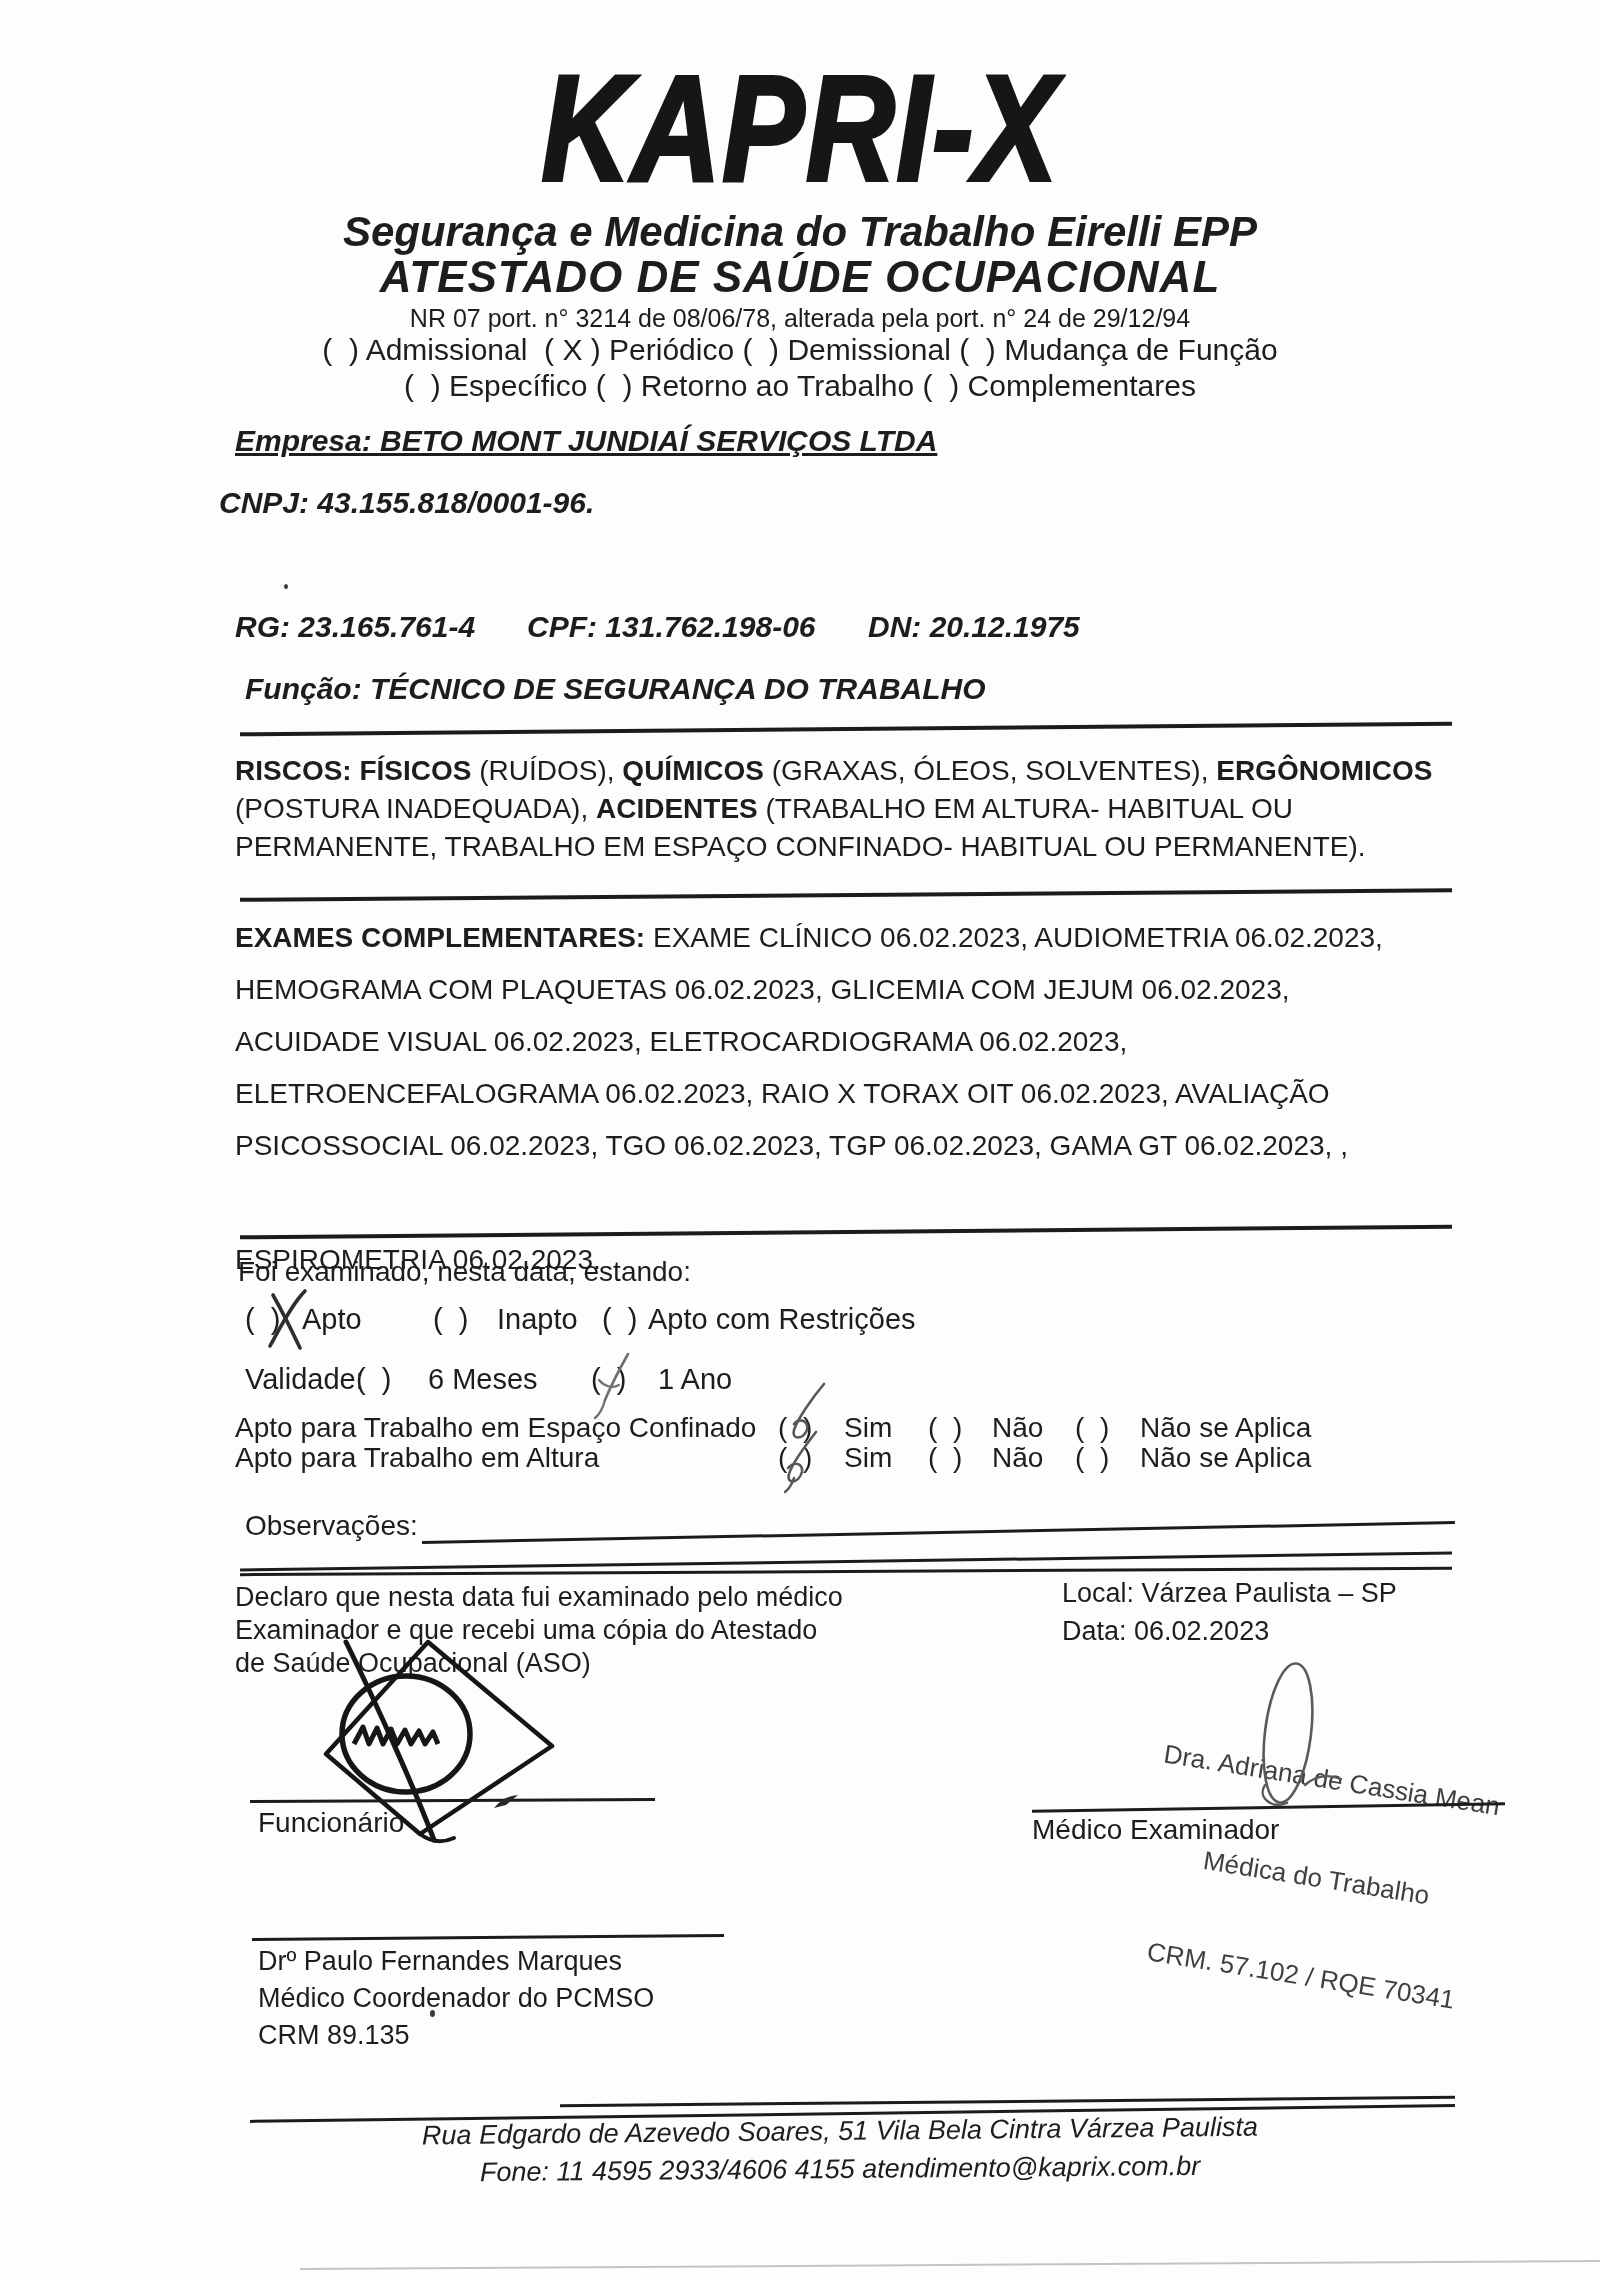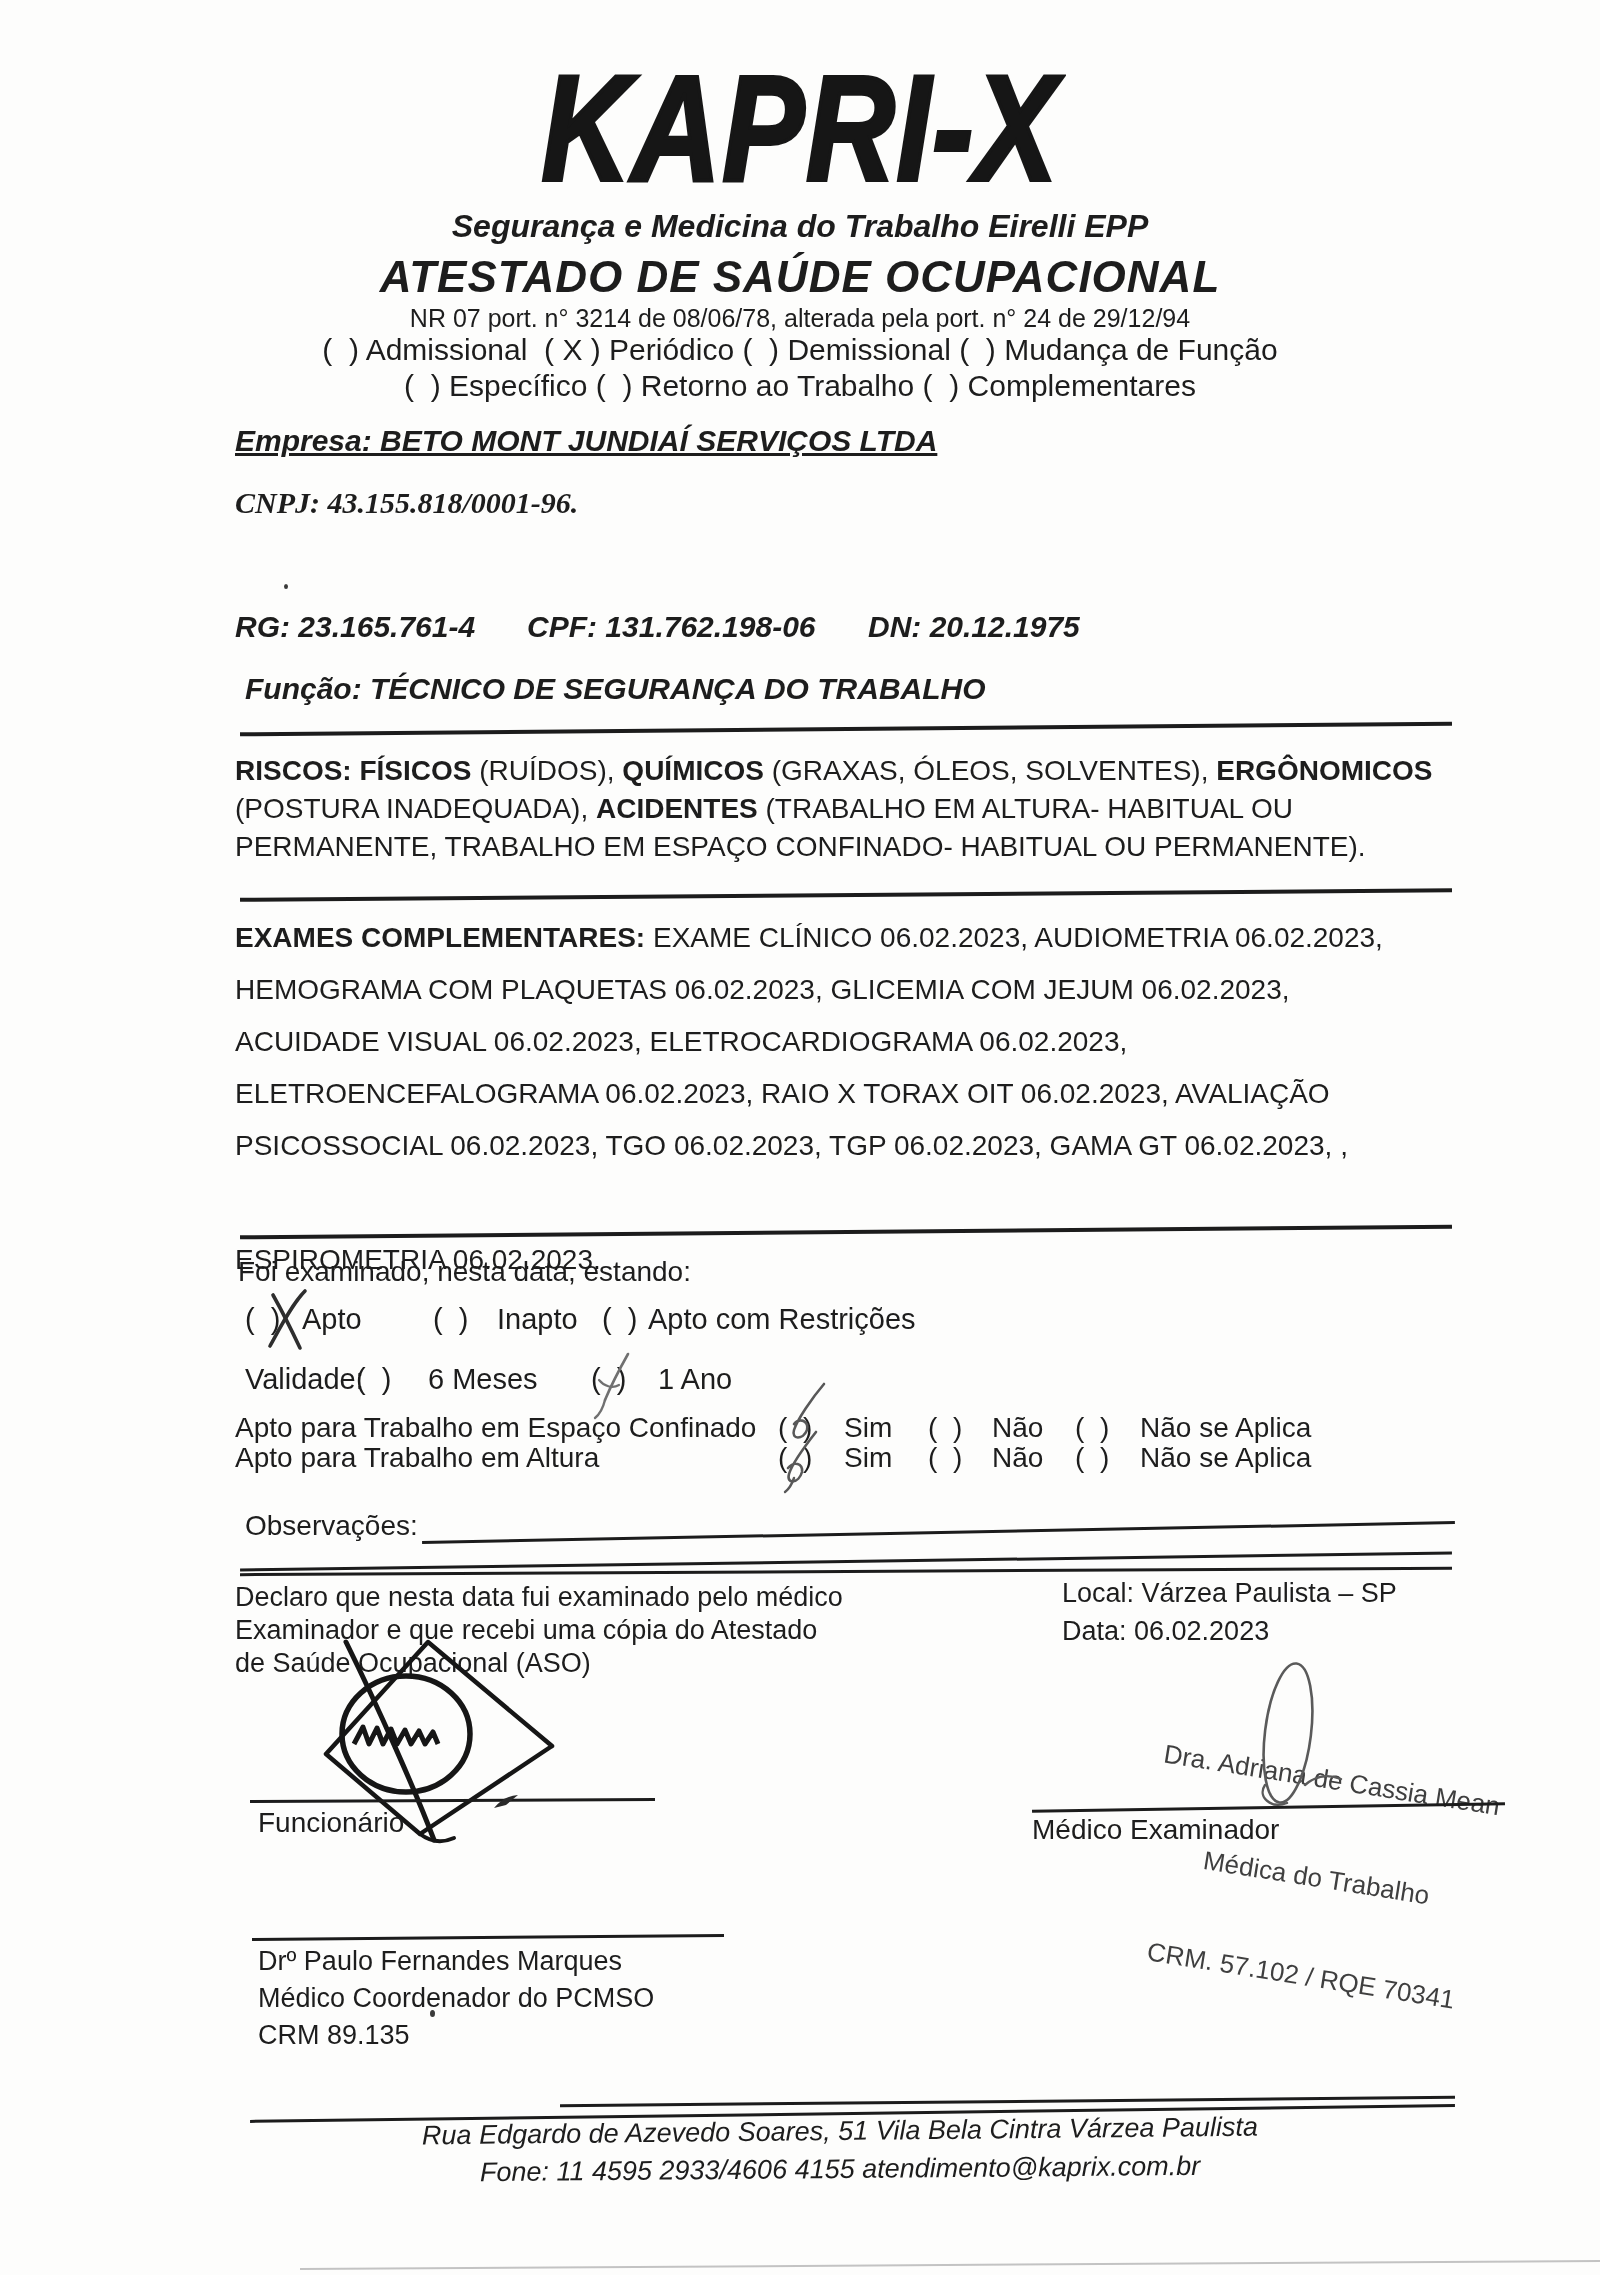--- a/index.html
+++ b/index.html
@@ -9,21 +9,21 @@
   }
   .t{position:absolute;white-space:pre;color:#1d1d1d;}
   .center{left:0;width:1600px;text-align:center;}
   .bi{font-weight:bold;font-style:italic;}
   .b{font-weight:bold;}
   .brand{
     top:42px;font-size:150px;font-weight:bold;font-style:italic;letter-spacing:2px;
     transform:scaleX(0.82);transform-origin:50% 0;
     -webkit-text-stroke:4px #161616;color:#161616;
   }
-  .subtitle{top:208px;font-size:32px;}
+  .subtitle{top:208px;font-size:42px;}
   .doctitle{top:252px;font-size:44px;letter-spacing:1px;}
   .regline{top:304px;font-size:25px;}
   .cbline1{top:333px;font-size:30px;}
   .cbline2{top:369px;font-size:30px;}
   .info{font-size:30px;font-weight:bold;font-style:italic;}
   .body28{font-size:28px;}
   .body29{font-size:29px;}
   .body27{font-size:27px;}
   .rule{position:absolute;background:#1c1c1c;height:4px;}
   .rule3{height:3px;}
@@ -44,21 +44,21 @@
 <div class="page">
 
   <div class="t center brand">KAPRI-X</div>
   <div class="t center bi subtitle">Segurança e Medicina do Trabalho Eirelli EPP</div>
   <div class="t center bi doctitle">ATESTADO DE SAÚDE OCUPACIONAL</div>
   <div class="t center regline">NR 07 port. n° 3214 de 08/06/78, alterada pela port. n° 24 de 29/12/94</div>
   <div class="t center cbline2">(  ) Específico (  ) Retorno ao Trabalho (  ) Complementares</div>
   <div class="t center cbline1">(  ) Admissional  ( X ) Periódico (  ) Demissional (  ) Mudança de Função</div>
 
   <div class="t info" style="left:235px;top:424px;text-decoration:underline;">Empresa: BETO MONT JUNDIAÍ SERVIÇOS LTDA</div>
-  <div class="t info" style="left:235px;top:486px;font-family:Liberation Serif, serif;">CNPJ: 43.155.818/0001-96.</div>
+  <div class="t info" style="left:219px;top:486px;">CNPJ: 43.155.818/0001-96.</div>
   <div class="dot" style="left:284px;top:584px;width:4px;height:5px;"></div>
   <div class="t info" style="left:235px;top:610px;">RG: 23.165.761-4</div>
   <div class="t info" style="left:527px;top:610px;">CPF: 131.762.198-06</div>
   <div class="t info" style="left:868px;top:610px;">DN: 20.12.1975</div>
   <div class="t info" style="left:235px;top:672px;margin-left:10px;">Função: TÉCNICO DE SEGURANÇA DO TRABALHO</div>
 
   <div class="rule" style="left:240px;top:727px;width:1212px;transform:rotate(-0.5deg);"></div>
   <div class="para" style="left:235px;top:755px;"><span class="b">RISCOS: FÍSICOS </span><span>(RUÍDOS), </span><span class="b">QUÍMICOS </span><span>(GRAXAS, ÓLEOS, SOLVENTES), </span><span class="b">ERGÔNOMICOS</span></div>
   <div class="para" style="left:235px;top:793px;"><span>(POSTURA INADEQUADA), </span><span class="b">ACIDENTES </span><span>(TRABALHO EM ALTURA- HABITUAL OU</span></div>
   <div class="para" style="left:235px;top:831px;"><span>PERMANENTE, TRABALHO EM ESPAÇO CONFINADO- HABITUAL OU PERMANENTE).</span></div>

